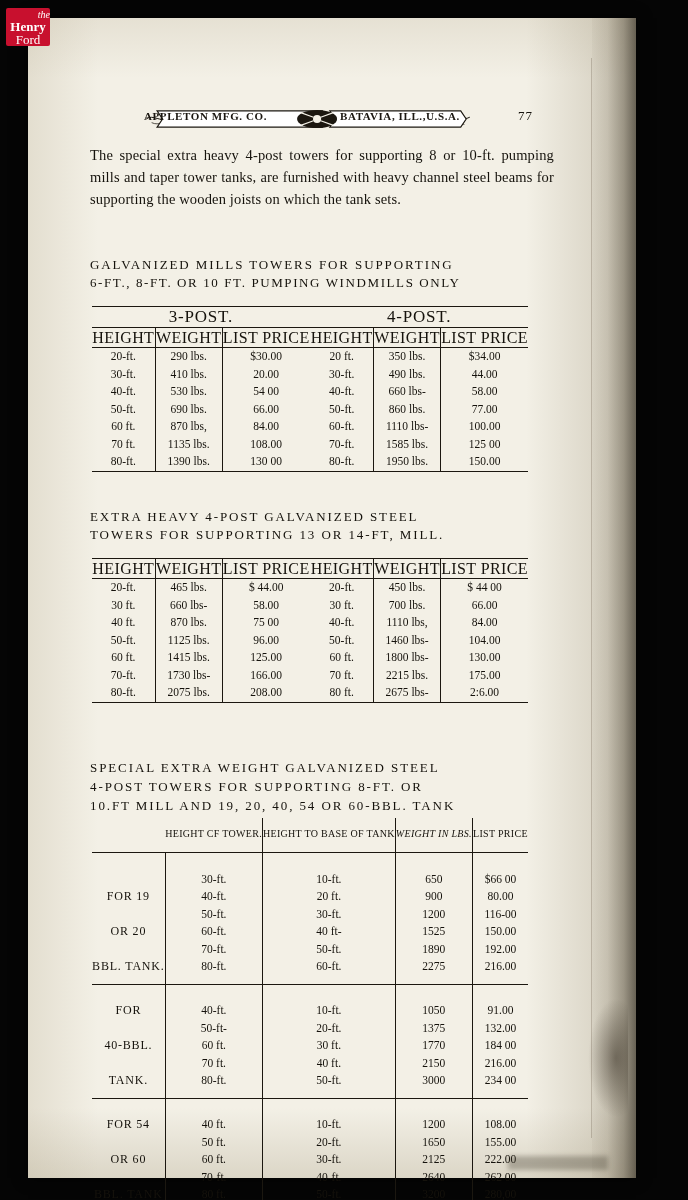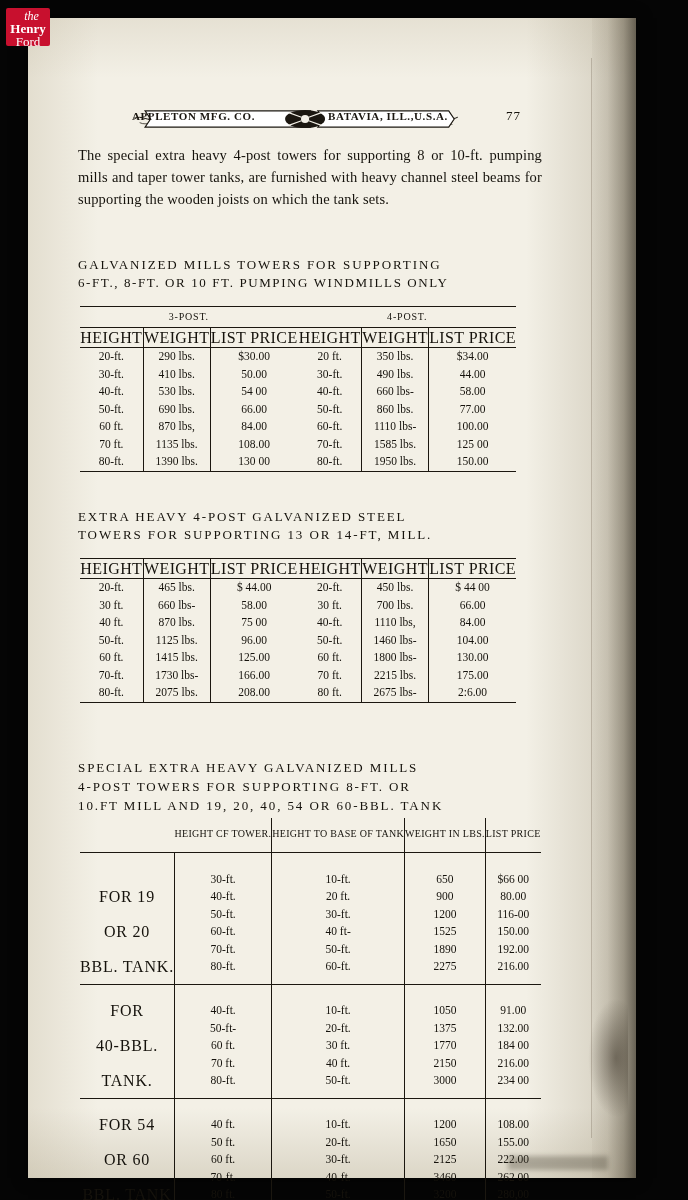--- a/index.html
+++ b/index.html
@@ -57,21 +57,21 @@
     pointer-events: none;
   }
   #edgeline {
     position: absolute;
     right: 44px; top: 40px;
     width: 1px; height: 1080px;
     background: rgba(120,110,92,0.35);
   }
   #content {
     position: absolute;
-    left: 0; top: 0;
+    left: 12px; top: 0;
     width: 488px;
     height: 1160px;
     color: #15120c;
   }
   
   #hf-logo {
     position: absolute;
     left: 6px;
     top: 8px;
     width: 44px;
@@ -80,23 +80,23 @@
     border-radius: 2px;
     color: #fff;
     font-family: "Liberation Serif", serif;
     text-align: center;
     line-height: 1;
     padding-top: 2px;
     box-sizing: border-box;
     z-index: 40;
   }
   #hf-logo .the {
-    font-size: 12px;
+    font-size: 10px;
     display: block;
-    text-align: center;
+    text-align: right;
     padding-left: 7px;
     font-style: italic;
   }
   #hf-logo .henry {
     font-size: 13px;
     display: block;
     font-weight: bold;
     letter-spacing: 0px;
   }
   #hf-logo .ford {
@@ -173,21 +173,21 @@
   }
   .rule-top { border-top: 1.4px solid #1b1710; }
   .rule-thin { border-top: 1px solid #1b1710; }
   .colhead {
     font-size: 16px;
     letter-spacing: 0.4px;
     height: 19px;
     line-height: 19px;
   }
   .grp-title {
-    font-size: 10px;
+    font-size: 17px;
     letter-spacing: 0.8px;
     height: 20px;
     line-height: 20px;
   }
   .datarow td { height: 17.5px; line-height: 17.5px; font-size: 11.5px; }
   .vrule { border-left: 1px solid #1b1710; }
   .gap-col { width: 18px; border: none !important; }
 
   
   table.big {
@@ -204,21 +204,21 @@
   }
   table.big td.hdr {
     font-size: 10px;
     letter-spacing: 0.3px;
     line-height: 13px;
     height: 30px;
     vertical-align: middle;
   }
   table.big td.grouplabel {
     text-align: center;
-    font-size: 16px;
+    font-size: 12px;
     letter-spacing: 0.8px;
   }
   .bbrd { border-bottom: 1px solid #1b1710; }
   .bl { border-left: 1px solid #1b1710; }
   .br { border-right: 1px solid #1b1710; }
   
   #bottom-smudge {
     position: absolute;
     left: 480px;
     bottom: 8px;
@@ -298,21 +298,21 @@
             <td class="rule-thin vrule">290 lbs.</td>
             <td class="rule-thin vrule">$30.00</td>
             <td class="gap-col"></td>
             <td class="rule-thin">20 ft.</td>
             <td class="rule-thin vrule">350 lbs.</td>
             <td class="rule-thin vrule">$34.00</td>
           </tr>
           <tr class="datarow">
             <td>30-ft.</td>
             <td class="vrule">410 lbs.</td>
-            <td class="vrule">50.00</td>
+            <td class="vrule">20.00</td>
             <td class="gap-col"></td>
             <td>30-ft.</td>
             <td class="vrule">490 lbs.</td>
             <td class="vrule">44.00</td>
           </tr>
           <tr class="datarow">
             <td>40-ft.</td>
             <td class="vrule">530 lbs.</td>
             <td class="vrule">54 00</td>
             <td class="gap-col"></td>
@@ -448,33 +448,33 @@
           <tr>
             <td class="rule-thin" colspan="3"></td>
             <td class="gap-col"></td>
             <td class="rule-thin" colspan="3"></td>
           </tr>
         </tbody>
           </table>
       </div>
 
       <div class="sec-head" style="top:740px; line-height:19px;">
-        <div>SPECIAL EXTRA  HEAVY  GALVANIZED  MILLS</div>
+        <div>SPECIAL EXTRA  WEIGHT  GALVANIZED  STEEL</div>
         <div>4-POST  TOWERS   FOR   SUPPORTING  8-FT. OR</div>
         <div>10.FT  MILL  AND 19, 20, 40, 54 OR 60-BBL.  TANK</div>
       </div>
 
       <div class="tbl-wrap" style="left:52px; top:800px;">
         <table class="big">
           <tbody>
               <tr>
             <td style="width:108px;"></td>
             <td class="hdr" style="width:100px;">HEIGHT CF TOWER.</td>
             <td class="hdr bl br" style="width:104px;">HEIGHT TO BASE OF TANK</td>
-            <td class="hdr br" style="width:106px;">WEIGHT IN LBS.</td>
+            <td class="hdr br" style="width:106px;font-style:italic;">WEIGHT IN LBS.</td>
             <td class="hdr" style="width:92px;">LIST   PRICE</td>
           </tr>
           <tr>
                 <td class="bbrd" style="height:4px;"></td>
                 <td class="bbrd" style="height:4px;"></td>
                 <td class="bbrd bl br" style="height:4px;"></td>
                 <td class="bbrd br" style="height:4px;"></td>
                 <td class="bbrd" style="height:4px;"></td>
               </tr>
 
@@ -610,21 +610,21 @@
             <td class="br grouplabel">OR 60</td>
             <td>60 ft.</td>
             <td class="bl br">30-ft.</td>
             <td class="br">2125</td>
             <td>222.00</td>
           </tr>
           <tr>
             <td class="br grouplabel"></td>
             <td>70-ft.</td>
             <td class="bl br">40-ft.</td>
-            <td class="br">3460</td>
+            <td class="br">2640</td>
             <td>262 00</td>
           </tr>
           <tr>
             <td class="br grouplabel">BBL. TANK</td>
             <td>80 ft.</td>
             <td class="bl br">50-ft.</td>
             <td class="br">3200</td>
             <td>280,00</td>
           </tr>
 

